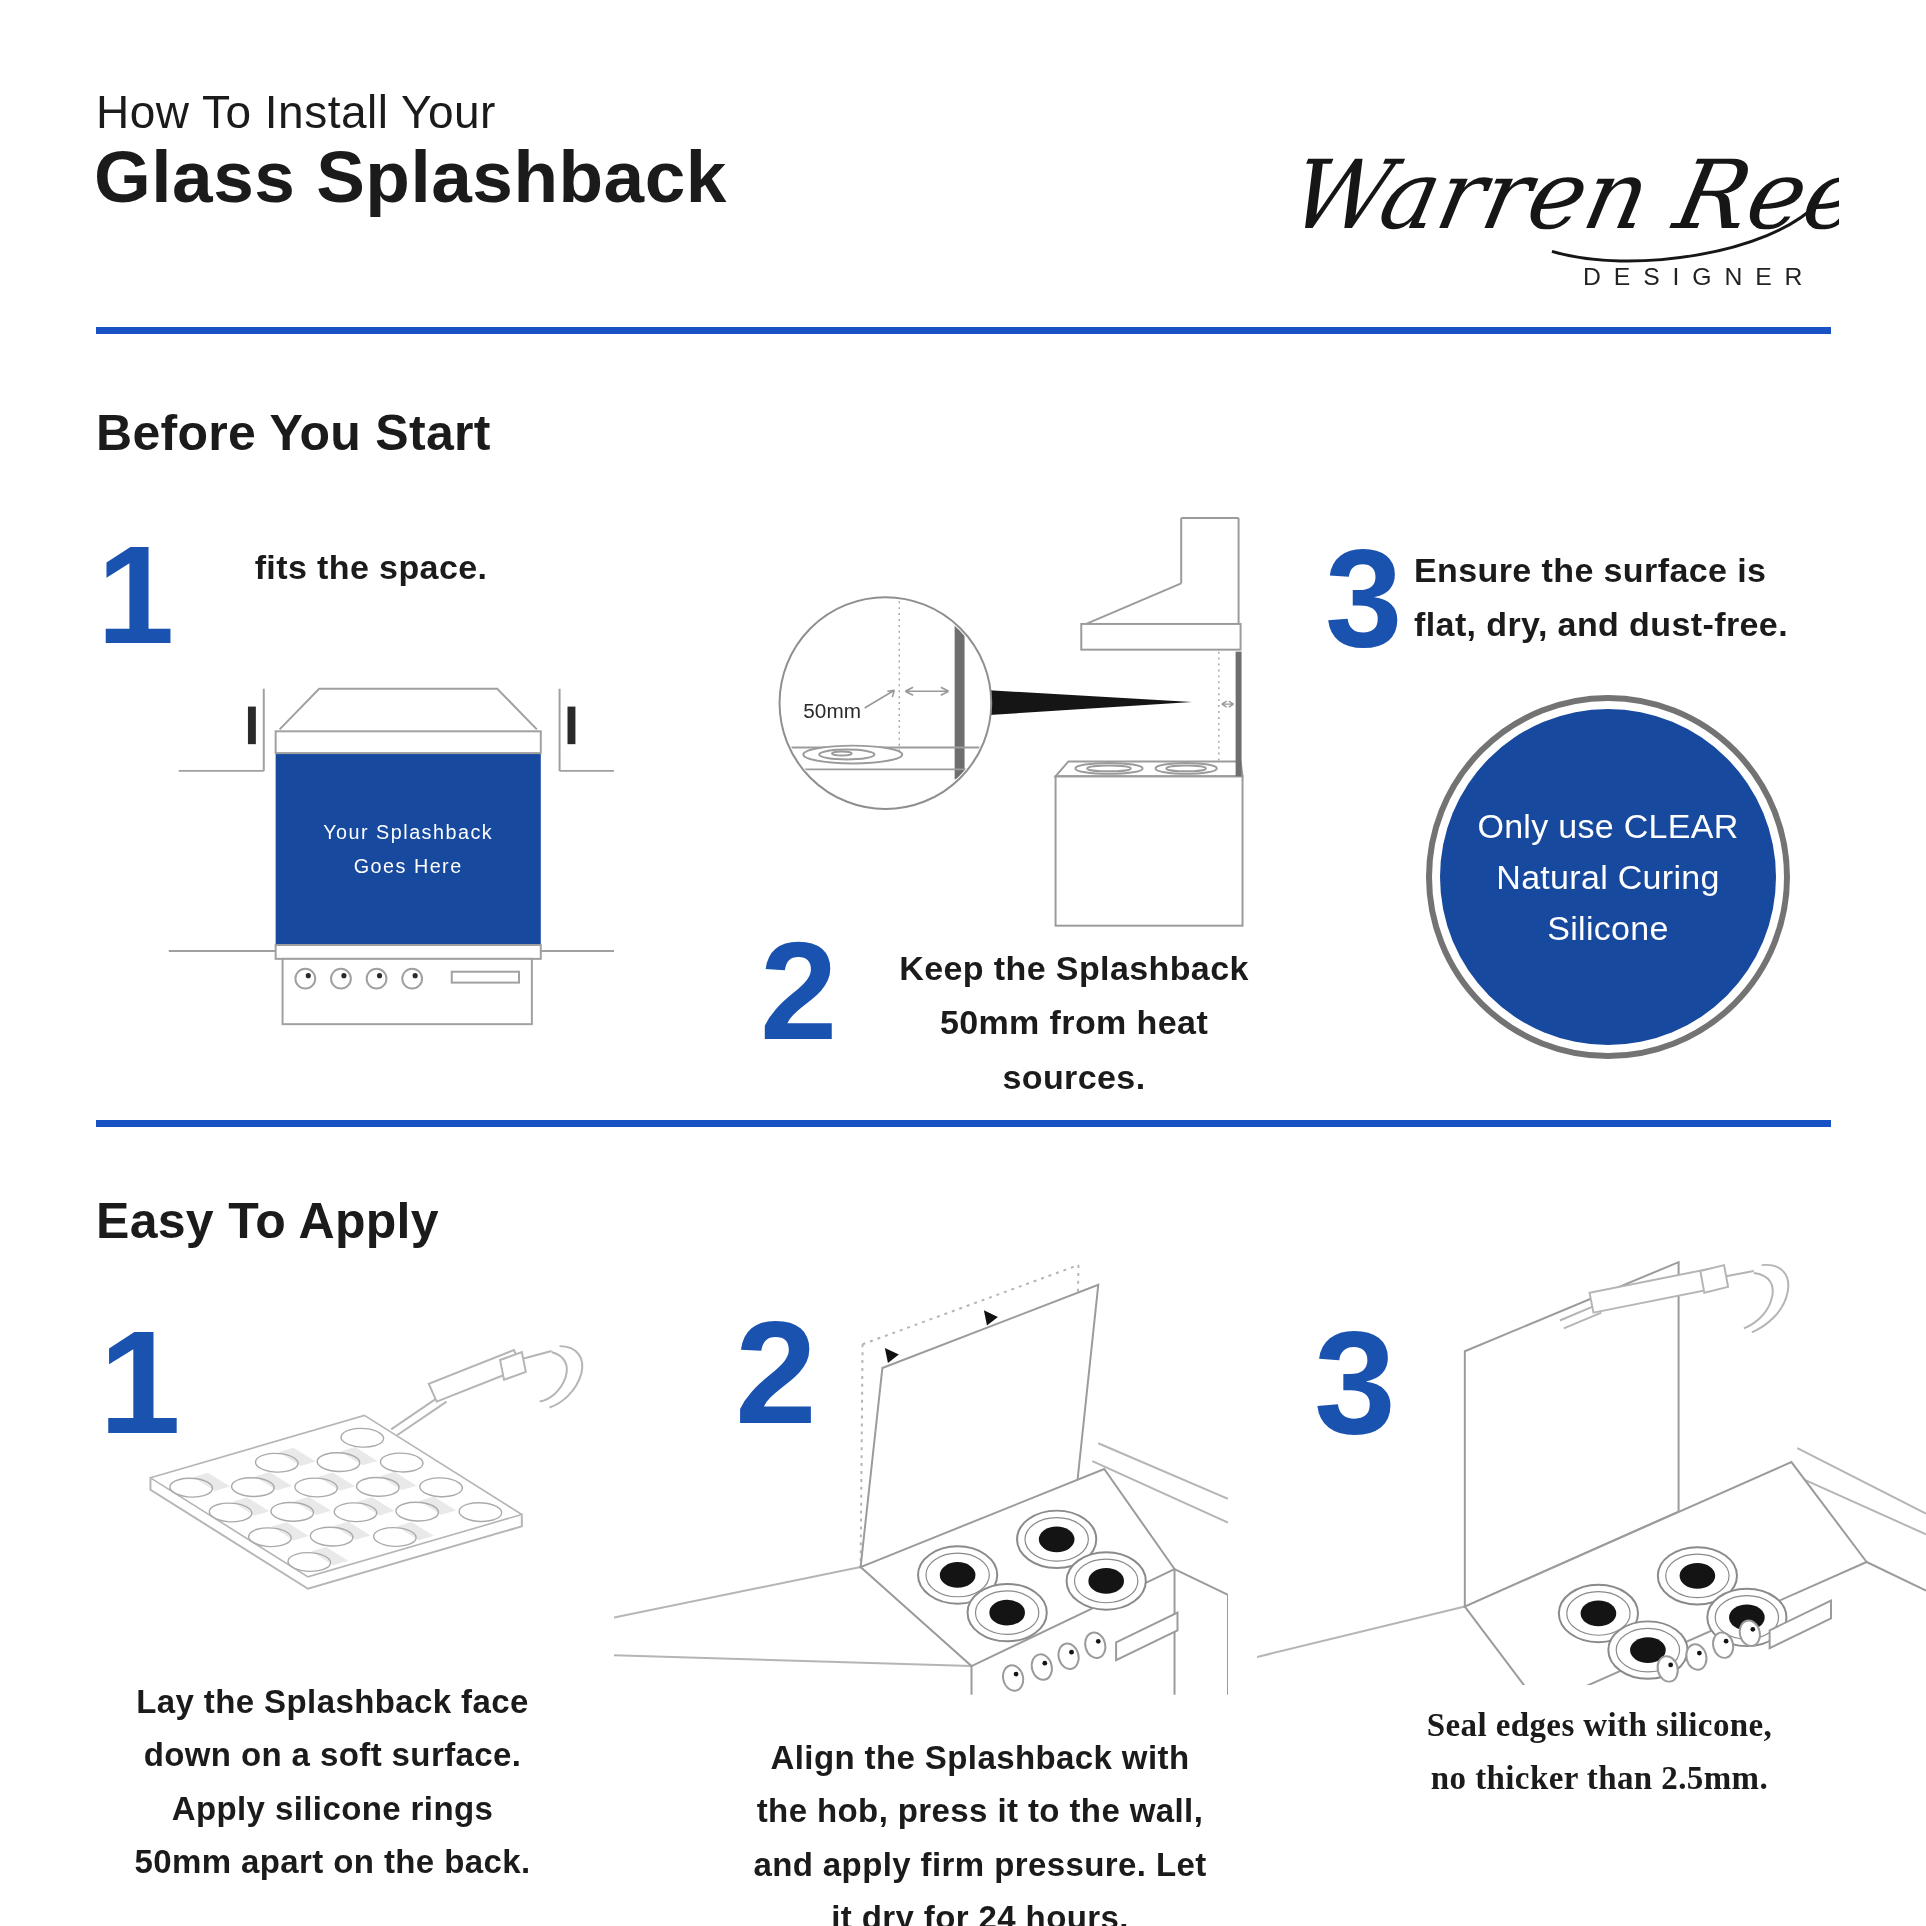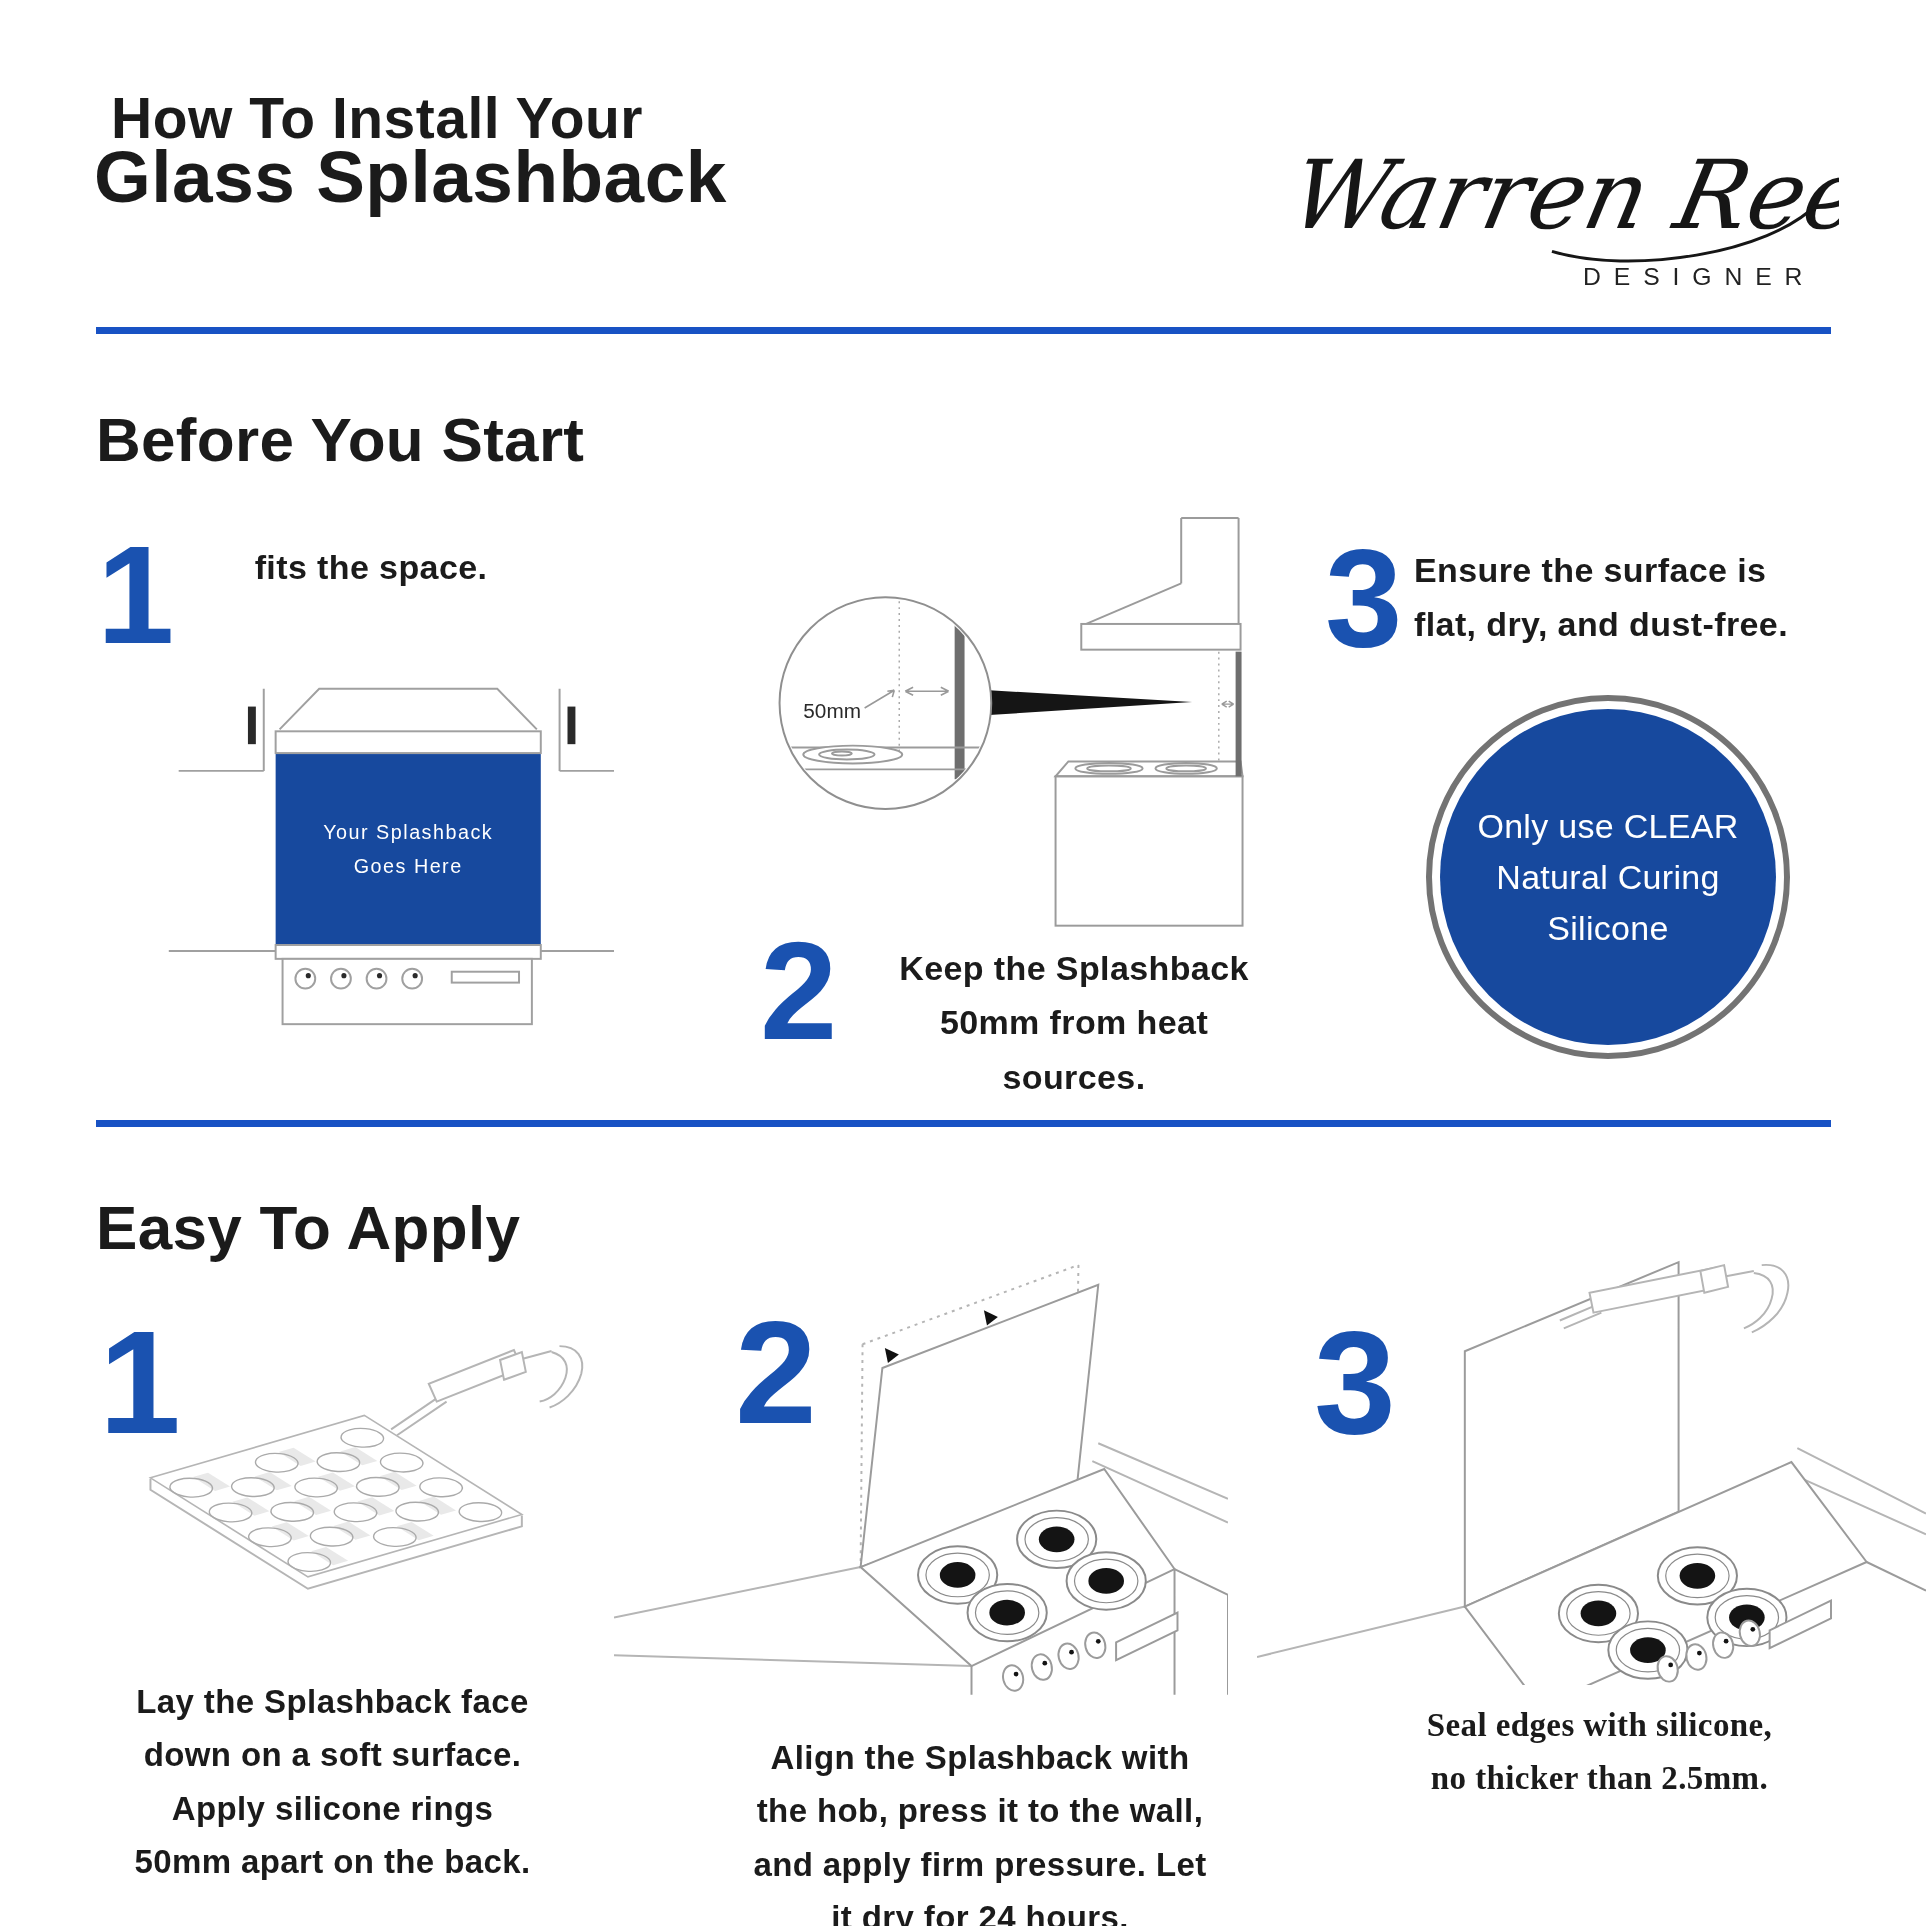--- a/index.html
+++ b/index.html
@@ -9,24 +9,24 @@
     --text:#1B1B1B;
     --badge-text:#FFFFFF;
     --line-gray:#A8A8A8;
   }
   html,body{margin:0;padding:0;background:#fff;}
   .page{
     position:relative;width:1927px;height:1927px;background:#ffffff;
     font-family:"Liberation Sans",sans-serif;color:var(--text);overflow:hidden;
   }
   .abs{position:absolute;}
-  .title1{font-size:57px;font-weight:700;letter-spacing:0.5px;margin-left:15px;}
+  .title1{font-size:46px;font-weight:400;letter-spacing:0.5px;}
   .title2{font-size:73px;font-weight:700;letter-spacing:0.5px;text-align:center;}
   .rule{height:7px;background:var(--divider-blue);}
-  .h2{font-size:62px;font-weight:700;letter-spacing:0.3px;}
+  .h2{font-size:50px;font-weight:700;letter-spacing:0.3px;}
   .num{color:var(--number-blue);font-weight:700;line-height:.75;}
   .num-lg{font-size:139px;}
   .num-xl{font-size:147px;}
   .step-text{font-weight:700;font-size:34px;line-height:1.6;letter-spacing:0.4px;text-align:center;}
   .step-text.left{text-align:left;}
   .step-text div{white-space:nowrap;}
   .caption{font-weight:700;font-size:33px;line-height:1.62;letter-spacing:0.4px;text-align:center;}
   .caption div{white-space:nowrap;}
   .badge-wrap{border-radius:50%;border:6px solid #737373;}
   .badge{

